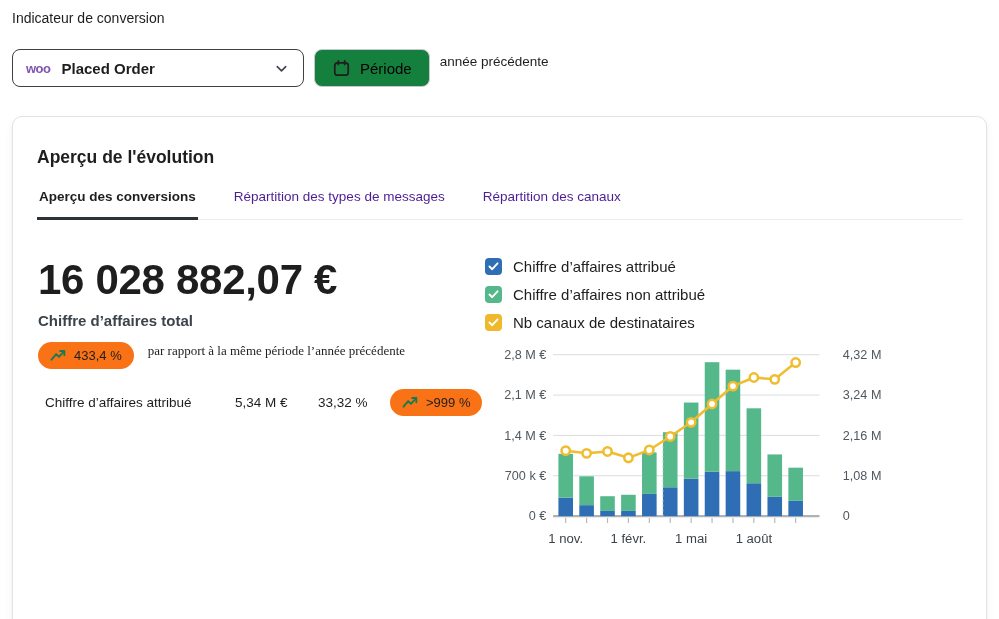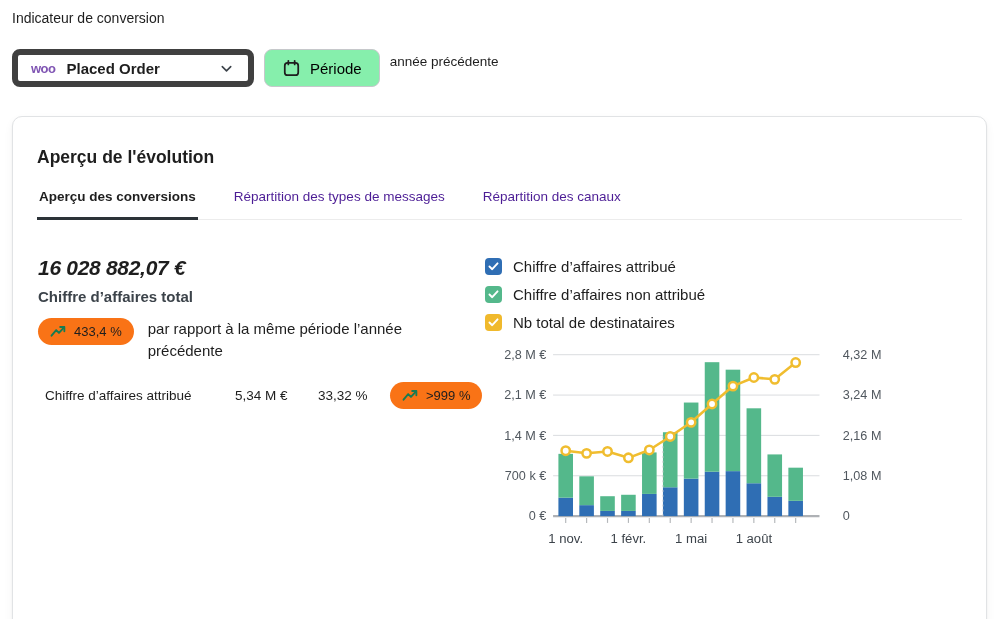--- a/index.html
+++ b/index.html
@@ -3,47 +3,47 @@
 <meta charset="utf-8">
 <style>
   * { box-sizing: border-box; margin: 0; padding: 0; }
   html,body { width: 999px; height: 619px; background: #fff; overflow: hidden;
     font-family: "Liberation Sans", "DejaVu Sans", sans-serif; color: #1e1e1e; }
   .page { padding: 8px 12px; }
 
   
   .hdr-label { font-size: 14px; margin: 2px 0 23px; }
   .controls { display: flex; align-items: flex-start; gap: 10px; }
-  .dropdown { width: 242px; height: 38px; border: 6px solid #404040; border-radius: 8px;
+  .dropdown { width: 292px; height: 38px; border: 1px solid #404040; border-radius: 8px;
     background: #fff; display: flex; align-items: center; padding: 0 14px 0 13px; gap: 11px; cursor: pointer; }
   .woo { color: #7f54b3; font-weight: bold; font-size: 13px; letter-spacing: -0.5px; }
   .dd-value { font-size: 15px; flex: 1; font-weight: bold; }
-  .period-btn { height: 38px; border: 1px solid #c6c8cb; border-radius: 8px; background: #86efac;
+  .period-btn { height: 38px; border: 1px solid #c6c8cb; border-radius: 8px; background: #15803d;
     display: flex; align-items: center; gap: 9px; padding: 0 17px; font-size: 15px; cursor: pointer; }
   .date-note { font-size: 13.5px; line-height: 1.55; padding-top: 3px; }
 
   
   .card { margin-top: 29px; width: 975px; height: 513px; background: #fff;
     border: 1px solid #e1e3e5; border-radius: 10px;
     box-shadow: 0 1px 2px rgba(0,0,0,.05), 0 4px 10px rgba(0,0,0,.05);
     padding: 22px 24px 20px; }
   .card-title { font-size: 17.5px; font-weight: bold; margin: 8px 0 0; }
   .tabs { display: flex; gap: 34px; margin-top: 21px; border-bottom: 1px solid #ececec; }
   .tab { font-size: 13.5px; color: #4c1d95; padding: 0 2px 13px; border-bottom: 3px solid transparent;
     margin-bottom: -1px; cursor: pointer; white-space: nowrap; }
   .tab.active { color: #1e1e1e; font-weight: bold; border-bottom-color: #2c3338; }
 
   .content { display: flex; margin-top: 36px; }
   .left-col { width: 448px; flex: none; padding-left: 1px; }
-  .big-number { font-size: 21px; font-weight: 600; letter-spacing: -0.3px; font-style: italic; }
+  .big-number { font-size: 42px; font-weight: 600; letter-spacing: -0.3px; }
   .total-label { font-size: 15px; font-weight: bold; color: #3c434a; margin-top: 8px; }
   .trend-row { display: flex; gap: 14px; margin-top: 13px; align-items: flex-start; }
   .badge { background: #f97316; border-radius: 14px; height: 27px; padding: 0 12px;
     display: inline-flex; align-items: center; gap: 7px; font-size: 13px; color: #1e1e1e; flex: none; }
-  .trend-note { font-size: 15px; line-height: 1.45; width: 288px; }
+  .trend-note { font-size: 13px; line-height: 1.45; width: 288px; font-family: Liberation Serif, serif; }
   .stat-row { display: grid; grid-template-columns: 190px 83px 72px auto; align-items: center;
     margin-top: 20px; padding-left: 7px; font-size: 13.5px; }
 
   
   .right-col { flex: 1; min-width: 0; padding-top: 2px; }
   .legend { display: flex; flex-direction: column; gap: 11px; }
   .legend-item { display: flex; align-items: center; gap: 11px; font-size: 15px; cursor: pointer; }
   .checkbox { width: 17px; height: 17px; border-radius: 4px; flex: none;
     display: flex; align-items: center; justify-content: center; }
   .chart-wrap { margin-top: 13px; }
@@ -145,21 +145,21 @@
                 </svg>
             </span>
             <span>Chiffre d’affaires non attribué</span>
           </div>
           <div class="legend-item">
             <span class="checkbox" style="background: rgb(240, 185, 44);">
               <svg width="11" height="9" viewBox="0 0 12 10">
                   <path d="M1.5 5 L4.6 8 L10.5 1.5" fill="none" stroke="#fff" stroke-width="2.1" stroke-linecap="round" stroke-linejoin="round"></path>
                 </svg>
             </span>
-            <span>Nb total de destinataires</span>
+            <span>Nb canaux de destinataires</span>
           </div>
         </div>
 
         <div class="chart-wrap">
           <svg width="457" height="224" viewBox="0 0 470 230" preserveAspectRatio="xMinYMin meet">
               <line x1="70" y1="177" x2="344" y2="177" stroke="#aeb1b5" stroke-width="2.5"></line>
               <text x="63" y="181.5" text-anchor="end" class="ax">0 €</text>
               <text x="368" y="181.5" class="ax">0</text>
               <line x1="70" y1="135.5" x2="344" y2="135.5" stroke="#d9dbde" stroke-width="1"></line>
               <text x="63" y="140" text-anchor="end" class="ax">700 k €</text>

